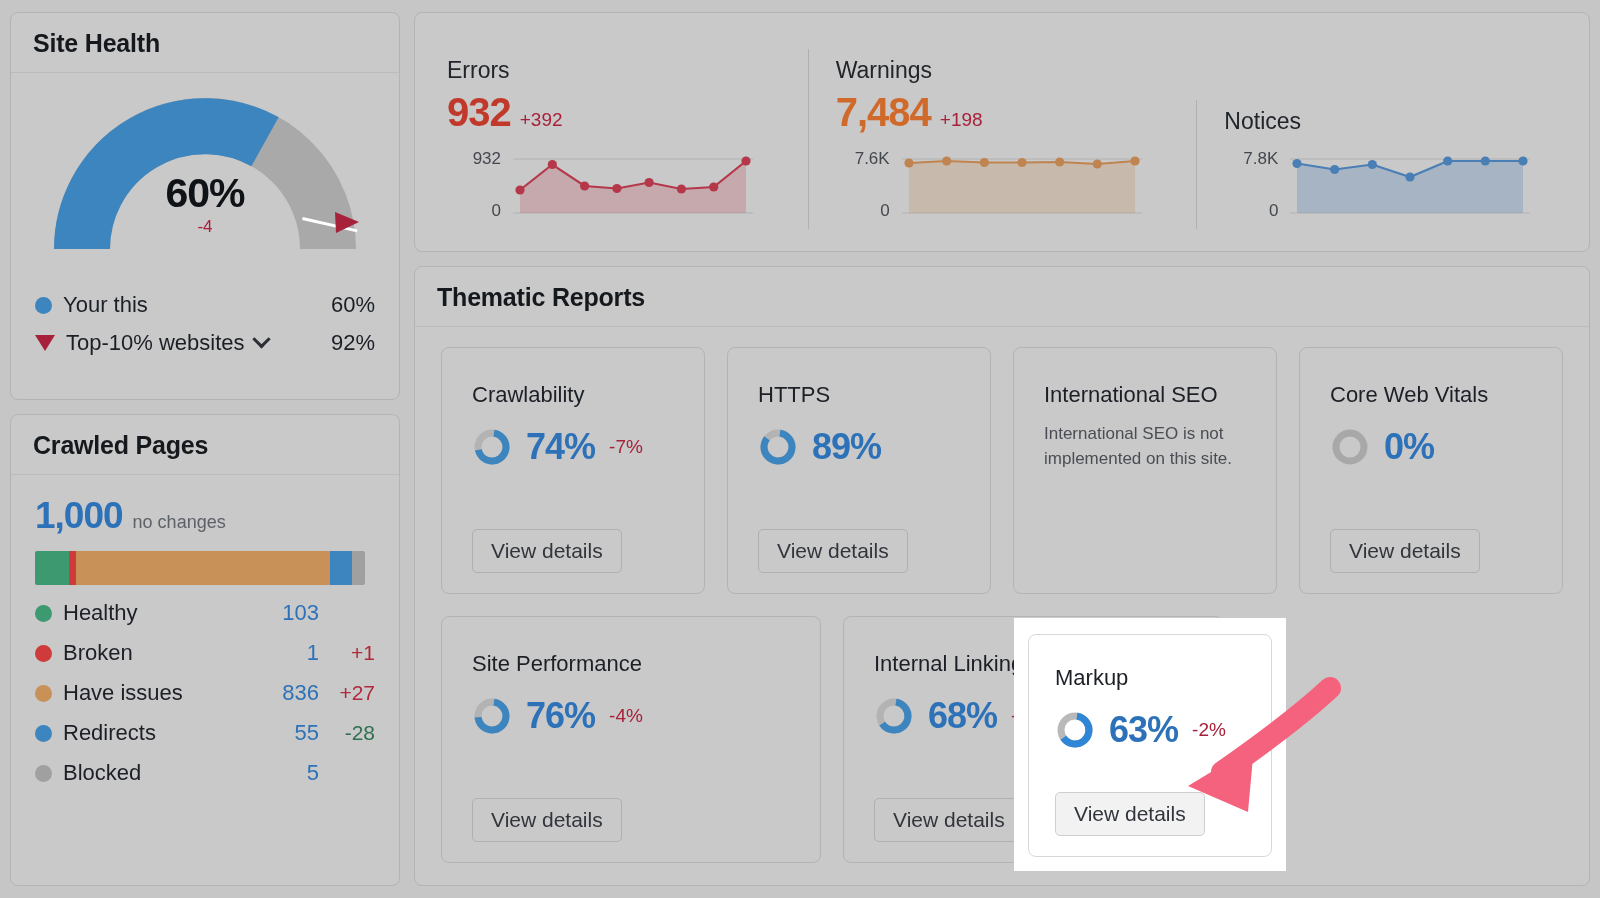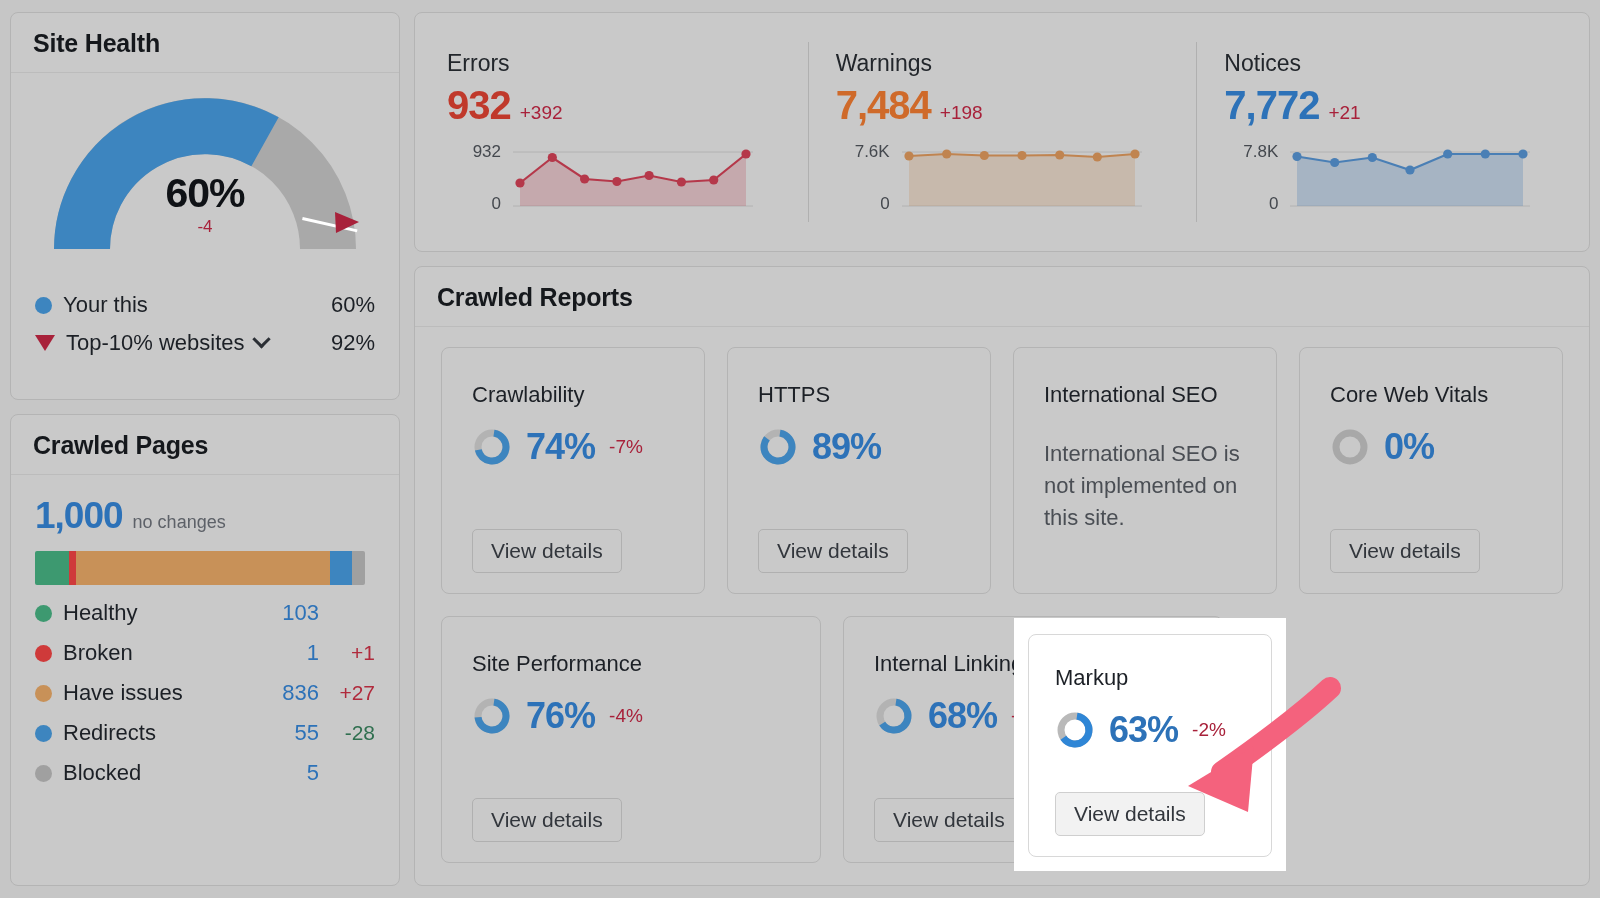--- a/index.html
+++ b/index.html
@@ -75,21 +75,21 @@
   .cp-name { flex: 1; }
   .cp-val { color: #2d72b8; min-width: 58px; text-align: right; }
   .cp-diff { min-width: 56px; text-align: right; font-size: 21px; }
   .up { color: #b02a3c; }
   .down { color: #2f6f4f; }
 
   
   .right-col { flex: 1; display: flex; flex-direction: column; gap: 14px; }
 
   
-  .stats { height: 240px; display: flex; align-items: center; padding: 8px 4px; }
+  .stats { height: 240px; display: flex; align-items: flex-end; padding: 8px 4px; }
   .stat { flex: 1; padding: 22px 28px; position: relative; }
   .stat + .stat::before {
     content: ""; position: absolute; left: 0; top: 14px; bottom: 14px;
     width: 1px; background: #b0b0b0;
   }
   .stat-label { font-size: 23px; color: #22262b; }
   .stat-val-row { display: flex; align-items: baseline; gap: 9px; margin-top: 6px; }
   .stat-num { font-size: 40px; font-weight: bold; letter-spacing: -1px; }
   .stat-delta { font-size: 19px; color: #a8213a; }
   .spark { display: flex; align-items: center; gap: 12px; margin-top: 14px; }
@@ -106,21 +106,21 @@
     flex: 1;
     border: 1px solid #b4b4b4;
     border-radius: 8px;
     padding: 34px 30px 20px;
     display: flex; flex-direction: column;
   }
   .th-title { font-size: 22px; color: #1c2026; }
   .th-metric { display: flex; align-items: center; gap: 14px; margin-top: 18px; }
   .th-pct { font-size: 36px; font-weight: bold; color: #2d72b8; letter-spacing: -1px; }
   .th-delta { font-size: 19px; color: #a8213a; }
-  .th-msg { font-size: 22px; color: #4a4e54; line-height: 1.45; margin-top: 30px; }
+  .th-msg { font-size: 17px; color: #4a4e54; line-height: 1.45; margin-top: 14px; }
   .btn {
     margin-top: auto;
     align-self: flex-start;
     border: 1px solid #b0b0b0;
     border-radius: 5px;
     background: #c9c9c9;
     color: #32363c;
     font-size: 21px;
     font-family: "Liberation Sans", sans-serif;
     padding: 9px 18px;
@@ -293,24 +293,20 @@
               <circle cx="82.3" cy="13.5" r="4.6" fill="#c08450"></circle>
               <circle cx="120.0" cy="13.5" r="4.6" fill="#c08450"></circle>
               <circle cx="157.7" cy="13.0" r="4.6" fill="#c08450"></circle>
               <circle cx="195.3" cy="15.0" r="4.6" fill="#c08450"></circle>
               <circle cx="233.0" cy="12.0" r="4.6" fill="#c08450"></circle>
             </svg>
           </div>
         </div>
         <div class="stat">
           <div class="stat-label">Notices</div>
-          <div class="stat-val-row">
-            <span class="stat-num" style="color:#2d72b8">7,772</span>
-            <span class="stat-delta">+21</span>
-          </div>
           <div class="spark">
             <div class="spark-axis">
               <span class="top">7.8K</span>
               <span class="bot">0</span>
             </div>
             <svg width="240" height="72" viewBox="0 0 240 72">
               <line x1="0" y1="10" x2="240" y2="10" stroke="#b2b2b2" stroke-width="1"></line>
               <line x1="0" y1="64" x2="240" y2="64" stroke="#b2b2b2" stroke-width="1"></line>
               <path d="M7.0,14.5 L44.7,20.5 L82.3,15.5 L120.0,28.0 L157.7,12.0 L195.3,12.0 L233.0,12.0 L233.0,64 L7.0,64 Z" fill="rgba(74,127,181,0.28)"></path>
               <polyline points="7.0,14.5 44.7,20.5 82.3,15.5 120.0,28.0 157.7,12.0 195.3,12.0 233.0,12.0" fill="none" stroke="#4a7fb5" stroke-width="2.2"></polyline>
@@ -320,21 +316,21 @@
               <circle cx="120.0" cy="28.0" r="4.6" fill="#4a7fb5"></circle>
               <circle cx="157.7" cy="12.0" r="4.6" fill="#4a7fb5"></circle>
               <circle cx="195.3" cy="12.0" r="4.6" fill="#4a7fb5"></circle>
               <circle cx="233.0" cy="12.0" r="4.6" fill="#4a7fb5"></circle>
             </svg>
           </div>
         </div>
       </div>
 
     <div class="card thematic">
-      <div class="card-head">Crawled Reports</div>
+      <div class="card-head">Thematic Reports</div>
       <div class="th-body">
         <div class="th-row" id="th-row-1">
             <div class="th-card">
               <div class="th-title">Crawlability</div>
               <div class="th-metric">
                 <svg class="donut" width="40" height="40" viewBox="0 0 40 40">
                   <circle cx="20" cy="20" r="14" fill="none" stroke="#b3b3b3" stroke-width="7"></circle>
                   <circle cx="20" cy="20" r="14" fill="none" stroke="#3d85bf" stroke-width="7" stroke-dasharray="60.7 27.3" transform="rotate(-82 20 20)"></circle>
                 </svg>
                 <span class="th-pct">74%</span>

